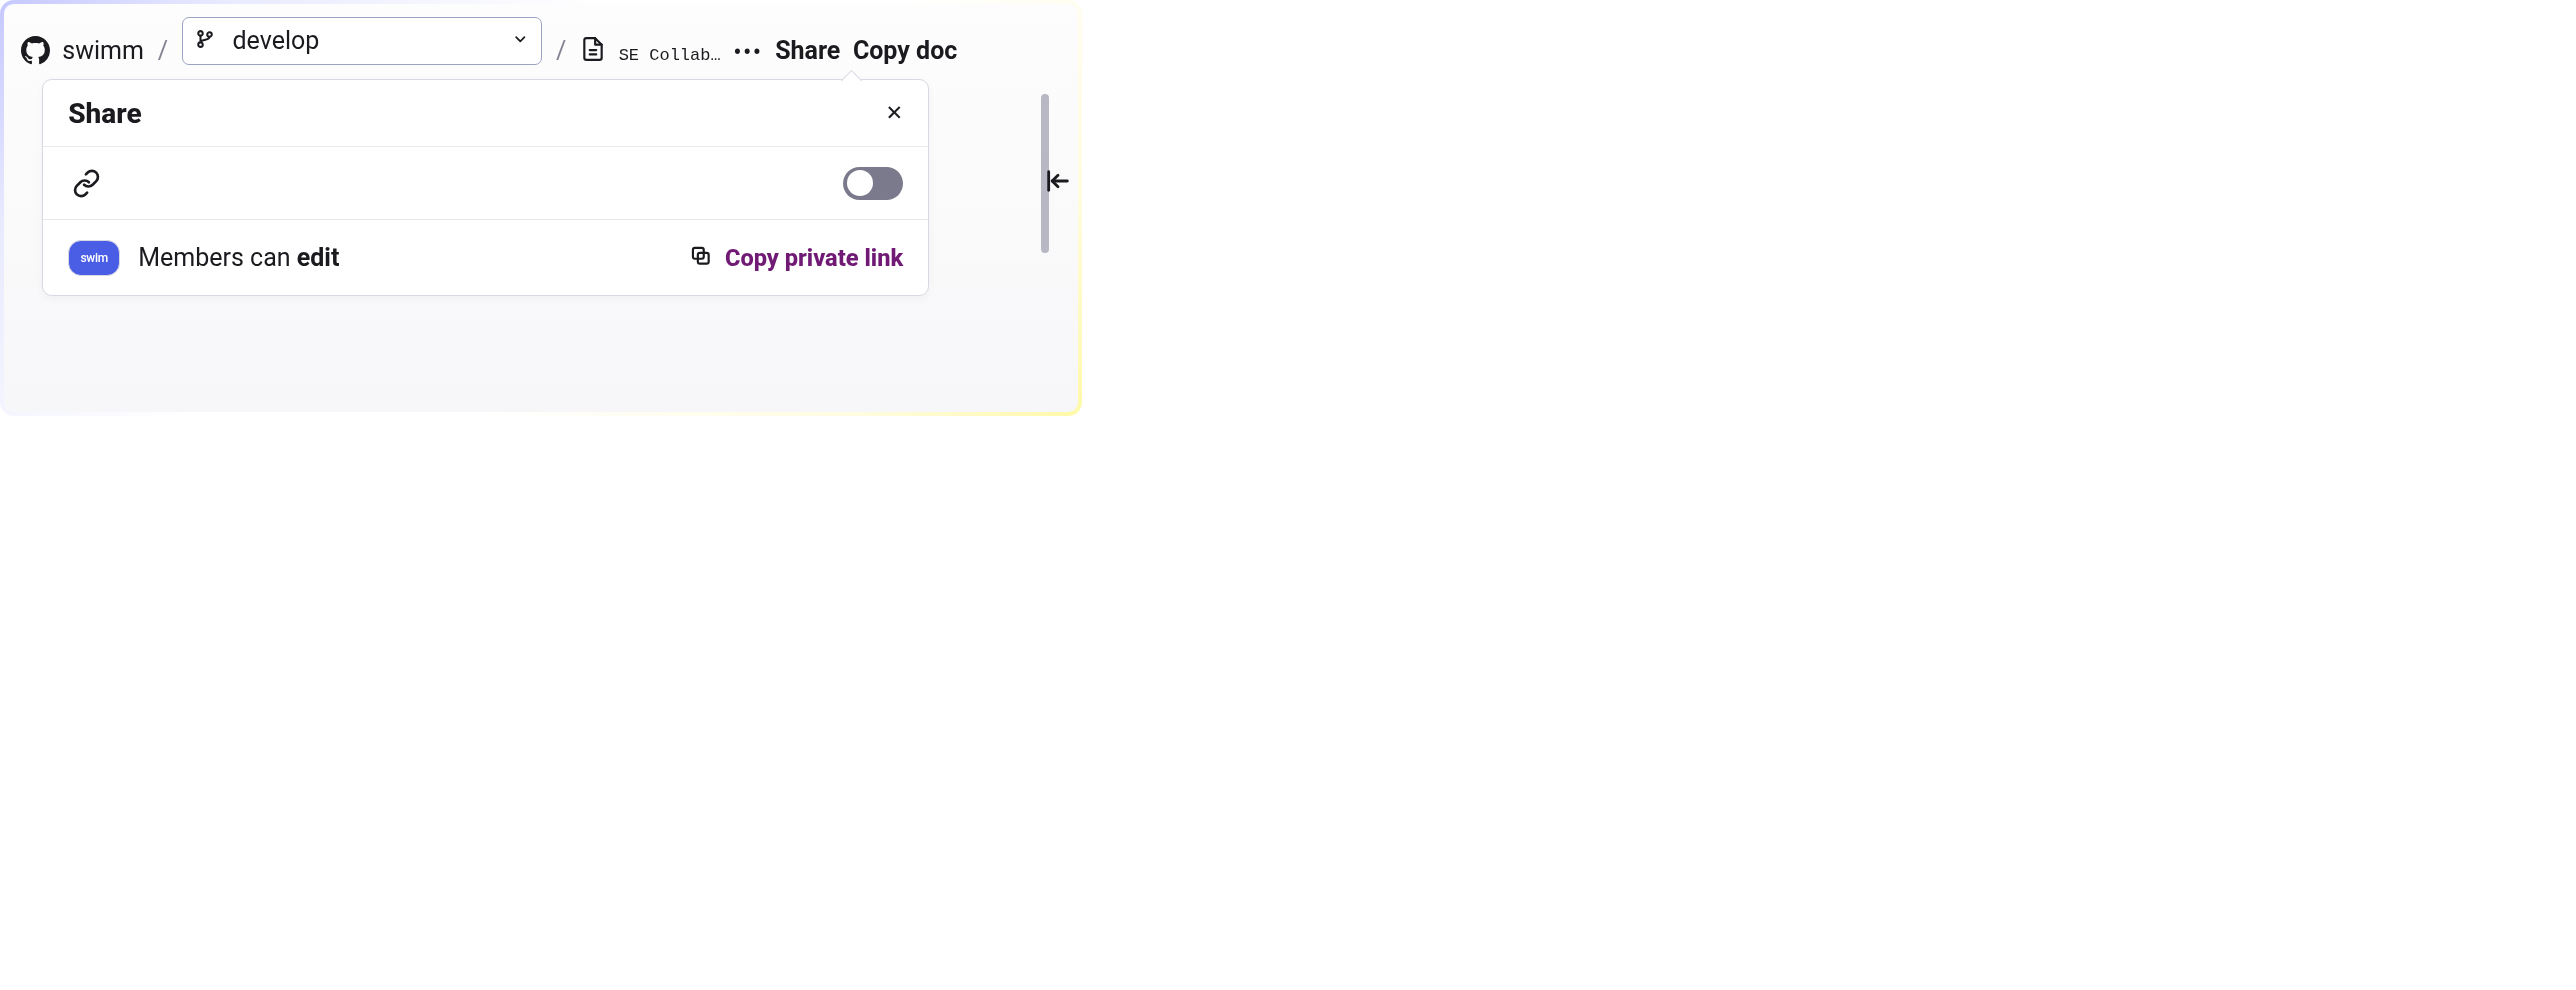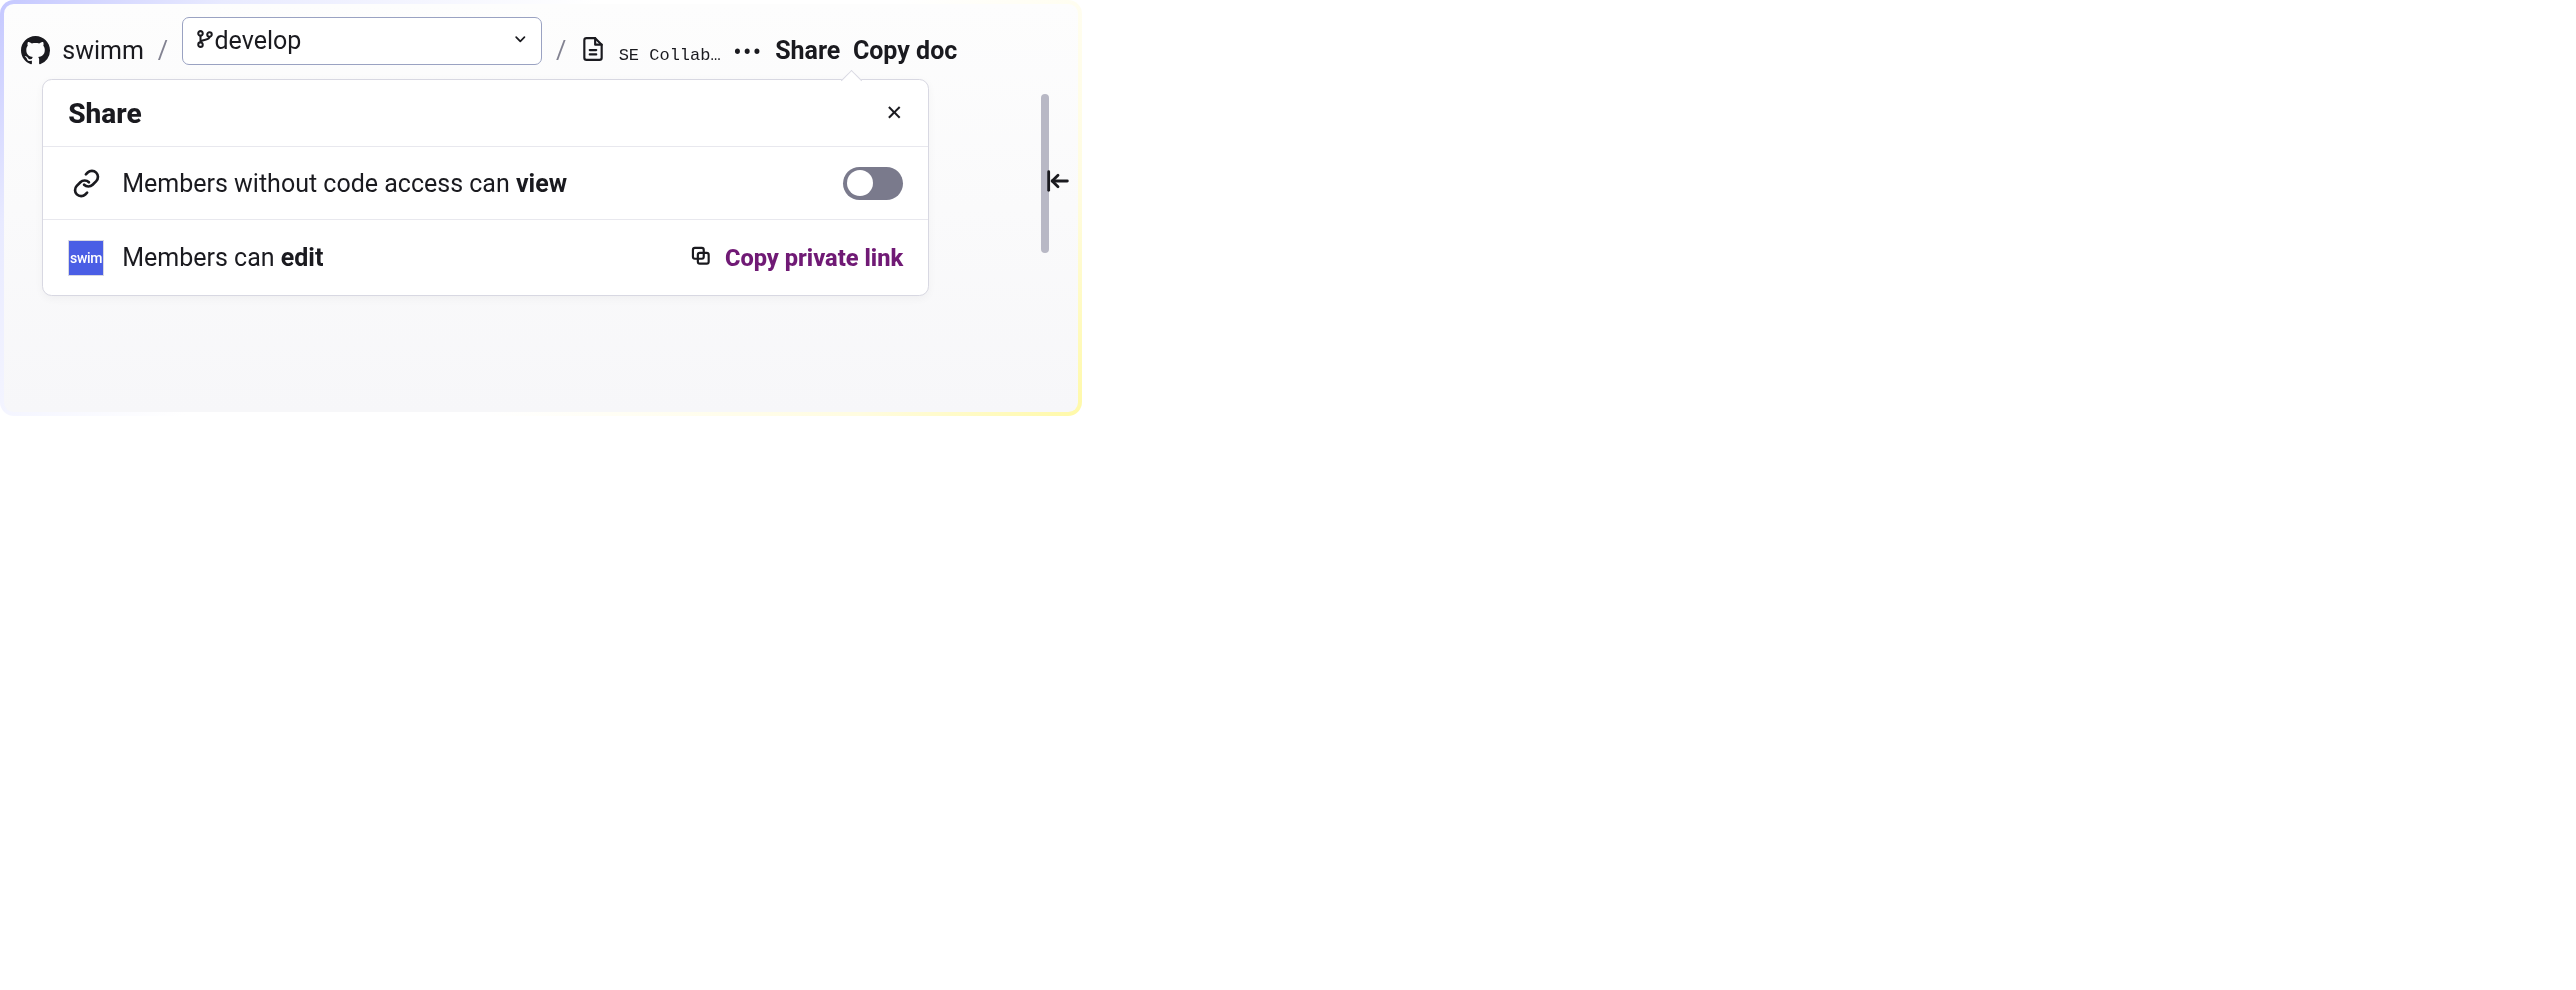--- a/index.html
+++ b/index.html
@@ -47,21 +47,21 @@
   }
   .slash {
     font-size: 25px;
     color: #828291;
     font-weight: 400;
     margin: 0 1.4px;
   }
   .branch-selector {
     display: flex;
     align-items: center;
-    gap: 1px;
+    gap: 19px;
     border: 1.4px solid #9aa2c2;
     border-radius: 7px;
     padding: 7px 12.5px;
     background: #fff;
     min-width: 360px;
     height: 48px;
   }
   .branch-selector .branch-text {
     font-size: 25px;
     color: #1a1a1f;
@@ -147,30 +147,30 @@
     border-top: 1px solid #e8e8ee;
   }
   .row-icon {
     width: 36px;
     display:flex;
     align-items:center;
     justify-content:center;
     color:#1a1a1f;
   }
   .row-icon.logo-box {
-    width: 36px;
+    width: 52px;
     height: 36px;
     background: #4a5ee5;
     border: 1px solid #d8d8e2;
-    border-radius: 0;
+    border-radius: 13px;
     display:flex;
     align-items:center;
     justify-content:center;
     color:#fff;
-    font-size: 14px;
+    font-size: 12px;
     font-weight: 500;
     letter-spacing: -0.3px;
   }
   .row-text {
     flex: 1;
     display:flex;
     flex-direction: column;
     gap: 4.2px;
   }
   .row-title {
@@ -297,23 +297,20 @@
       </div>
 
       <div class="share-row">
         <span class="row-icon">
           <svg width="29" height="29" viewBox="0 0 24 24" fill="none" stroke="currentColor" stroke-width="2.2" stroke-linecap="round" stroke-linejoin="round">
               <path d="M10 13a5 5 0 0 0 7.07 0l3-3a5 5 0 0 0-7.07-7.07l-1.5 1.5"></path>
               <path d="M14 11a5 5 0 0 0-7.07 0l-3 3a5 5 0 0 0 7.07 7.07l1.5-1.5"></path>
             </svg>
         </span>
         <div class="row-text">
-          <div class="row-title">
-            <span>Members without code access can </span><span class="bold">view</span>
-          </div>
         </div>
         <div class="toggle"></div>
       </div>
 
       <div class="share-row">
         <span class="row-icon logo-box">swim</span>
         <div class="row-text">
           <div class="row-title">
             <span>Members can </span><span class="bold">edit</span>
           </div>

